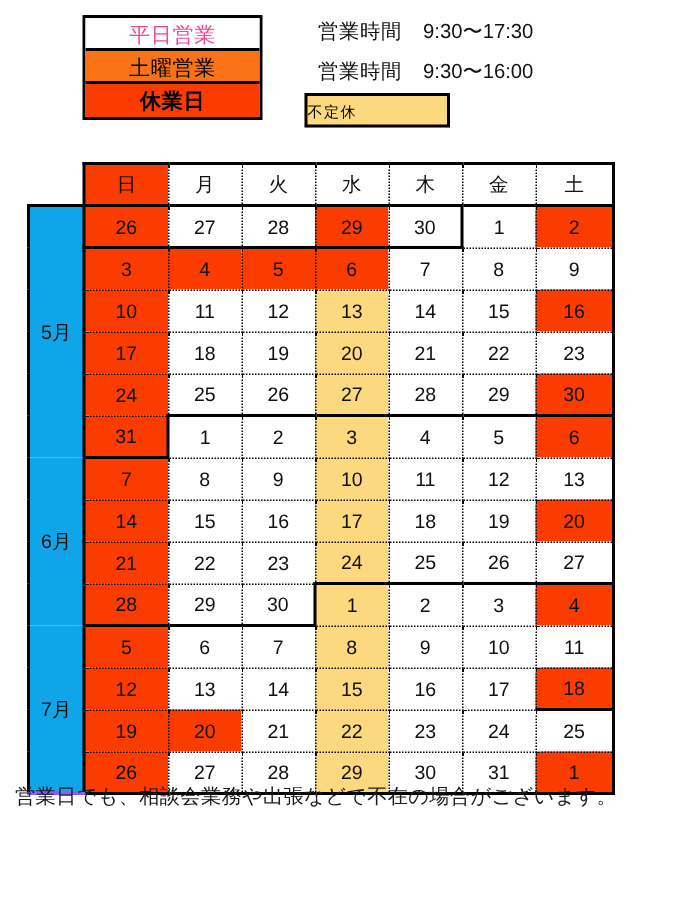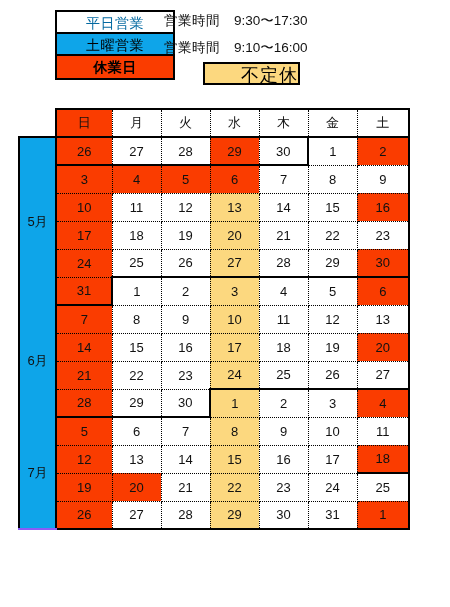--- a/index.html
+++ b/index.html
@@ -35,55 +35,56 @@
   .legend-swatch {
     height: 22px;
     line-height: 22px;
     text-align: center;
     font-size: 14px;
     box-sizing: border-box;
     letter-spacing: 0.5px;
   }
   .legend-swatch.weekday {
     background: #ffffff;
-    color: #0369a1;
+    color: #ec4899;
     border-bottom: 2px solid #000;
   }
   .legend-swatch.saturday {
-    background: #0ea5e9;
+    background: #f97316;
     color: #000;
     border-bottom: 2px solid #000;
   }
   .legend-swatch.closed {
     background: #FA3C00;
     color: #000000;
     font-weight: bold;
   }
   .legend-hours {
     position: absolute;
     font-size: 13.5px;
     color: #111;
     white-space: nowrap;
+    margin-left: 48px;
   }
   .legend-hours .lbl { letter-spacing: 0.5px; }
   .legend-hours .val { margin-left: 14px; }
   #legend-hours-1 { left: 164px; top: 12px; }
   #legend-hours-2 { left: 164px; top: 39px; }
   #legend-irregular {
     position: absolute;
     left: 203px;
     top: 62px;
     width: 97px;
     height: 23px;
     line-height: 23px;
-    text-align: right;
+    text-align: left;
     background: #FCD87F;
     border: 2px solid #000;
     box-sizing: border-box;
-    font-size: 18px;
+    font-size: 10px;
     color: #000;
     letter-spacing: 1px;
   }
 
   
   #calendar {
     position: absolute;
     left: 18px;
     top: 108px;
     border-collapse: collapse;
@@ -196,21 +197,21 @@
     <div class="legend-swatch weekday">平日営業</div>
     <div class="legend-swatch saturday">土曜営業</div>
     <div class="legend-swatch closed">休業日</div>
   </div>
 
   <div class="legend-hours" id="legend-hours-1">
     <span class="lbl">営業時間</span><span class="val">9:30〜17:30</span>
   </div>
 
   <div class="legend-hours" id="legend-hours-2">
-    <span class="lbl">営業時間</span><span class="val">9:10〜16:00</span>
+    <span class="lbl">営業時間</span><span class="val">9:30〜16:00</span>
   </div>
 
   <div id="legend-irregular">不定休</div>
 </div>
 
 <table id="calendar">
   <colgroup>
     <col class="mcol">
     <col class="dcol-sun">
     <col class="dcol">
@@ -359,13 +360,14 @@
         <td class="day s-open hb-bottom">28</td>
         <td class="day s-irregular hb-bottom">29</td>
         <td class="day s-open hb-bottom">30</td>
         <td class="day s-open hb-bottom">31</td>
         <td class="day s-closed col-sat hb-bottom">1</td>
       </tr>
     </tbody>
 </table>
 
 <div id="notes">
+  <div class="note-line">営業日でも、相談会業務や出張などで不在の場合がございます。</div>
 </div>
 
 </body></html>

